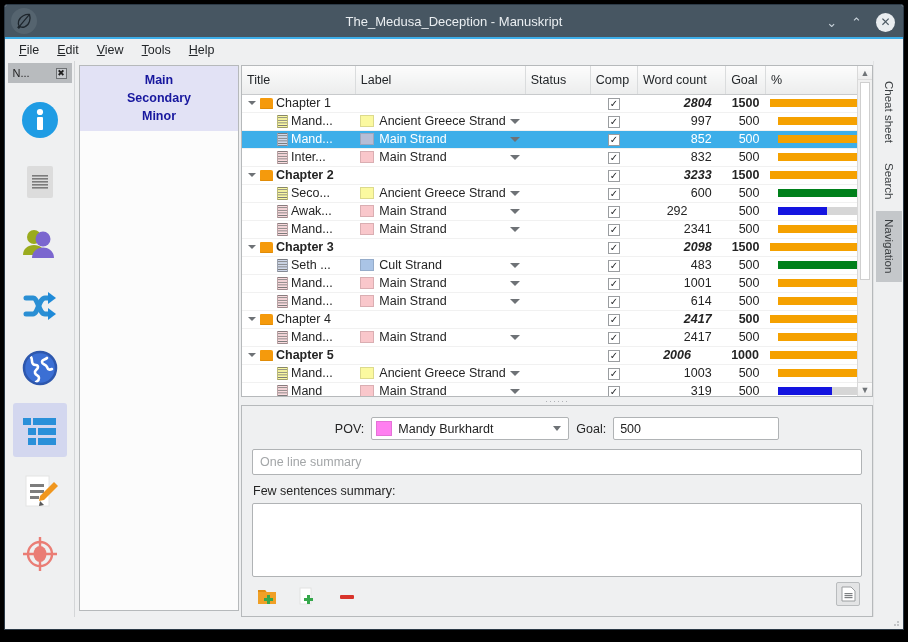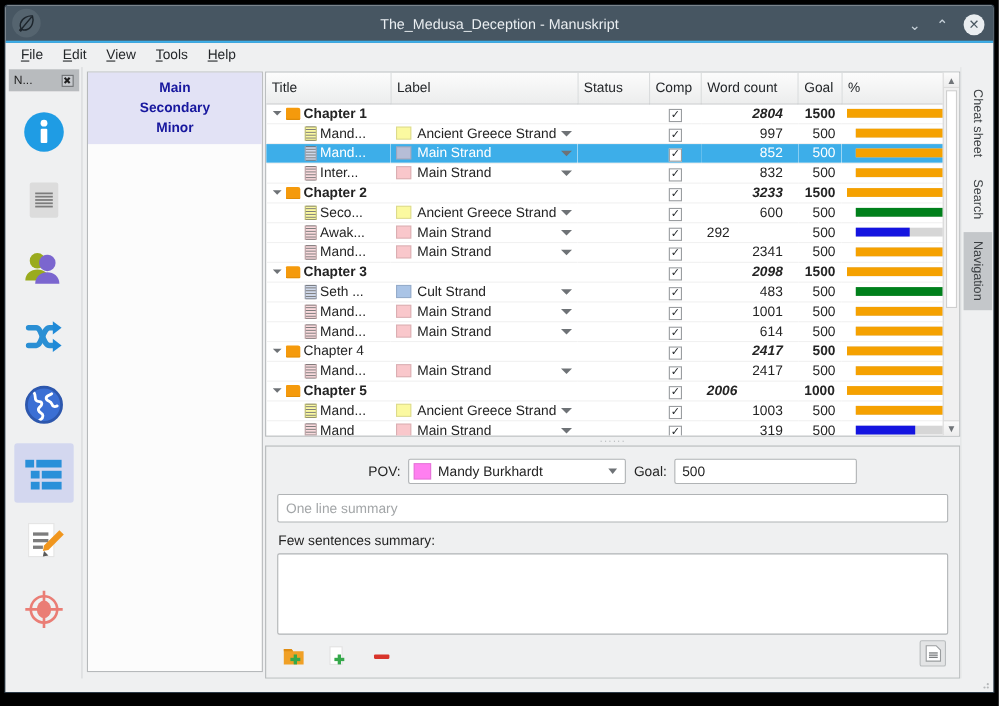--- a/index.html
+++ b/index.html
@@ -291,21 +291,21 @@
           </tr>
           </thead>
           <tbody id="tree-body">
               <tr>
                 <td class="t-title">
                   <span class="tw">
                     <svg class="arrow" viewBox="0 0 10 10">
                       <path d="M1 3l4 4 4-4z" fill="#6e7276"></path>
                     </svg>
                     <span class="foldericon"></span>
-                    <span style="font-weight:bold;text-align:right;">Chapter 1</span>
+                    <span style="font-weight:normal;text-align:right;">Chapter 1</span>
                   </span>
                 </td>
                 <td></td>
                 <td></td>
                 <td style="text-align:center"><span class="chk">✓</span></td>
                 <td class="bold-i" style="text-align:right;padding-right:14px">2804</td>
                 <td class="bold" style="text-align:right;padding-right:6px">1500</td>
                 <td>
                   <div class="bar-track" style="margin-left:0px;width:92px">
                     <div class="bar-bg" style="width:100%"></div>
@@ -464,21 +464,21 @@
                   <div class="lbl-cell">
                     <div class="lbl-left">
                       <span class="chip" style="background:#f9c7cb"></span>
                       <span>Main Strand</span>
                     </div>
                     <span class="caret"></span>
                   </div>
                 </td>
                 <td></td>
                 <td style="text-align:center"><span class="chk">✓</span></td>
-                <td class="" style="text-align:left;padding-right:14px">292</td>
+                <td class="" style="text-align:center;padding-right:14px">292</td>
                 <td class="" style="text-align:right;padding-right:6px">500</td>
                 <td>
                   <div class="bar-track" style="margin-left:8px;width:84px">
                     <div class="bar-bg" style="width:100%"></div>
                     <div class="bar-fg" style="width:58%;background:#1414e0"></div>
                   </div>
                 </td>
               </tr>
               <tr>
                 <td class="t-title">
@@ -675,21 +675,21 @@
                     <svg class="arrow" viewBox="0 0 10 10">
                       <path d="M1 3l4 4 4-4z" fill="#6e7276"></path>
                     </svg>
                     <span class="foldericon"></span>
                     <span style="font-weight:bold;">Chapter 5</span>
                   </span>
                 </td>
                 <td></td>
                 <td></td>
                 <td style="text-align:center"><span class="chk">✓</span></td>
-                <td class="bold-i" style="text-align:left;padding-right:14px">2006</td>
+                <td class="bold-i" style="text-align:center;padding-right:14px">2006</td>
                 <td class="bold" style="text-align:center;padding-right:6px">1000</td>
                 <td>
                   <div class="bar-track" style="margin-left:0px;width:92px">
                     <div class="bar-bg" style="width:100%"></div>
                     <div class="bar-fg" style="width:100%;background:#f5a100"></div>
                   </div>
                 </td>
               </tr>
               <tr>
                 <td class="t-title">

